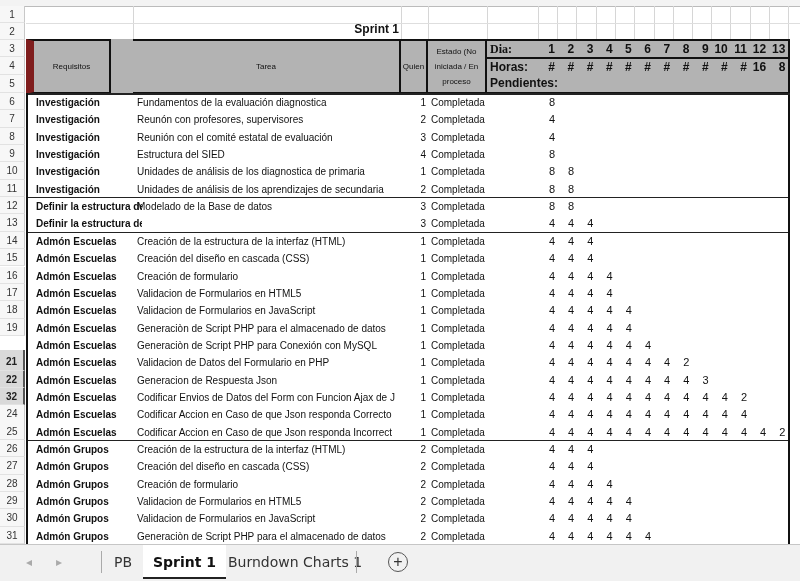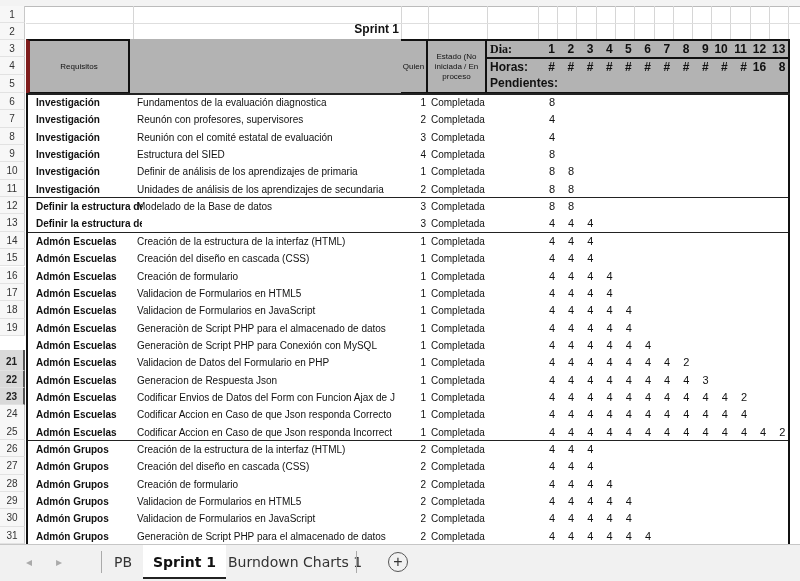--- a/index.html
+++ b/index.html
@@ -9,21 +9,21 @@
   
   .colhdr { position:absolute; left:0; top:0; width:800px; height:6px; background:#f3f3f3; border-bottom:1px solid #bbb; }
   .rowhdr { position:absolute; left:0; width:25px; border-right:1px solid #c8c8c8; background:#f7f7f7;
             font-size:10px; color:#333; text-align:center; box-sizing:border-box; border-bottom:1px solid #e2e2e2; }
   .rowhdr.sel { background:#d9d9d9; font-weight:bold; border-right:2px solid #555; color:#222; }
   .gridline-v { position:absolute; top:6px; width:1px; background:#d6d6d6; }
   .gridline-h { position:absolute; left:26px; height:1px; background:#dedede; }
   .title { position:absolute; top:22px; left:133px; width:268px; font-size:12px; font-weight:bold; text-align:right; padding-right:2px; box-sizing:border-box; }
   
   .hdr { position:absolute; background:#b3b3b3; box-sizing:border-box; font-weight:bold; }
-  .hcell { position:absolute; box-sizing:border-box; border-right:2px solid #111; display:flex; align-items:center; justify-content:center; text-align:center; font-size:8px; line-height:10px; color:#111; }
+  .hcell { position:absolute; box-sizing:border-box; border-right:2px solid #111; display:flex; align-items:center; justify-content:center; text-align:center; font-size:8px; line-height:15px; color:#111; }
   .daylabel { position:absolute; font-size:12px; font-weight:bold; color:#111; }
   .daynum { position:absolute; font-size:12px; font-weight:bold; text-align:right; width:17px; }
   .row { position:absolute; left:26px; width:764px; height:17px; font-size:10px; line-height:17px; }
   .c-req { position:absolute; left:10px; width:106px; white-space:nowrap; overflow:hidden;font-weight:bold; }
   .c-task { position:absolute; left:111px; width:264px; white-space:nowrap; overflow:hidden; }
   .c-who { position:absolute; left:376px; width:24px; text-align:right; }
   .c-state { position:absolute; left:405px; width:60px; white-space:nowrap; }
   .c-day { position:absolute; width:17px; text-align:right; font-size:11px; }
   .sep { position:absolute; left:26px; width:764px; height:1px; background:#222; }
   .rightborder { position:absolute; left:788px; top:92px; width:2px; height:453px; background:#111; }
@@ -56,21 +56,21 @@
       <div class="rowhdr" style="top: 214.45px; height: 17.35px; line-height: 17.35px;">13</div>
       <div class="rowhdr" style="top: 231.8px; height: 17.35px; line-height: 17.35px;">14</div>
       <div class="rowhdr" style="top: 249.15px; height: 17.35px; line-height: 17.35px;">15</div>
       <div class="rowhdr" style="top: 266.5px; height: 17.35px; line-height: 17.35px;">16</div>
       <div class="rowhdr" style="top: 283.85px; height: 17.35px; line-height: 17.35px;">17</div>
       <div class="rowhdr" style="top: 301.2px; height: 17.35px; line-height: 17.35px;">18</div>
       <div class="rowhdr" style="top: 318.55px; height: 17.35px; line-height: 17.35px;">19</div>
       <div class="rowhdr sel" style="top: 350px; height: 17.35px; line-height: 17.35px;">20</div>
       <div class="rowhdr sel" style="top: 353.25px; height: 17.35px; line-height: 17.35px;">21</div>
       <div class="rowhdr sel" style="top: 370.6px; height: 17.35px; line-height: 17.35px;">22</div>
-      <div class="rowhdr sel" style="top: 387.95px; height: 17.35px; line-height: 17.35px;">23</div>
+      <div class="rowhdr sel" style="top: 387.95px; height: 17.35px; line-height: 17.35px;">32</div>
       <div class="rowhdr" style="top: 405.3px; height: 34px; line-height: 17.35px;">24</div>
       <div class="rowhdr" style="top: 422.65px; height: 17.35px; line-height: 17.35px;">25</div>
       <div class="rowhdr" style="top: 440px; height: 17.35px; line-height: 17.35px;">26</div>
       <div class="rowhdr" style="top: 457.35px; height: 17.35px; line-height: 17.35px;">27</div>
       <div class="rowhdr" style="top: 474.7px; height: 17.35px; line-height: 17.35px;">28</div>
       <div class="rowhdr" style="top: 492.05px; height: 17.35px; line-height: 17.35px;">29</div>
       <div class="rowhdr" style="top: 509.4px; height: 17.35px; line-height: 17.35px;">30</div>
       <div class="rowhdr" style="top: 526.75px; height: 17.35px; line-height: 17.35px;">31</div>
     </div>
   <div id="gridlines">
@@ -91,22 +91,25 @@
       <div class="gridline-v" style="left: 730px; height: 33px;"></div>
       <div class="gridline-v" style="left: 750px; height: 33px;"></div>
       <div class="gridline-v" style="left: 769px; height: 33px;"></div>
       <div class="gridline-v" style="left: 788px; height: 33px;"></div>
       <div class="gridline-h" style="top: 23px; width: 774px;"></div>
     </div>
 
   <div class="title">Sprint 1</div>
 
   <div class="hdr" style="left:26px;top:39px;width:764px;height:55px;"></div>
-  <div class="hcell" style="left:26px;top:39px;width:104px;height:55px;border-left:4px solid #7f1d1d;border-top:2px solid #111;border-bottom:2px solid #111;">
+  <div class="hcell" style="left:26px;top:39px;width:85px;height:55px;border-left:8px solid #7f1d1d;border-top:2px solid #111;border-bottom:2px solid #111;">
       <span>Requisitos</span>
+    </div>
+  <div class="hcell" style="left:133px;top:39px;width:268px;height:55px;border-top:2px solid #111;border-bottom:2px solid #111;">
+      <span>Tarea</span>
     </div>
   <div class="hcell" style="left:401px;top:39px;width:27px;height:55px;border-top:2px solid #111;border-bottom:2px solid #111;overflow:hidden;white-space:nowrap;">
       <span>Quien</span>
     </div>
   <div class="hcell" style="left:428px;top:39px;width:59px;height:55px;border-top:2px solid #111;border-bottom:2px solid #111;overflow:hidden;padding:1px 2px;">
       <span>Estado (No iniciada / En proceso</span>
     </div>
   <div style="position:absolute;left:487px;top:39px;width:303px;height:55px;border:2px solid #111;border-left:none;box-sizing:border-box;"></div>
   <div style="position:absolute;left:487px;top:57px;width:301px;height:2px;background:#111;"></div>
   <div class="daylabel" style="left:490px;top:42px;font-family:Liberation Serif, serif;">Dia:</div>
@@ -167,21 +170,21 @@
       </div>
       <div class="row" style="top: 146.05px;">
         <div class="c-req">Investigación</div>
         <div class="c-task">Estructura del SIED</div>
         <div class="c-who">4</div>
         <div class="c-state">Completada</div>
         <div class="c-day" style="left: 512px;">8</div>
       </div>
       <div class="row" style="top: 163.4px;">
         <div class="c-req">Investigación</div>
-        <div class="c-task">Definir de análisis de los aprendizajes de primaria</div>
+        <div class="c-task">Unidades de análisis de los diagnostica de primaria</div>
         <div class="c-who">1</div>
         <div class="c-state">Completada</div>
         <div class="c-day" style="left: 512px;">8</div>
         <div class="c-day" style="left: 531.2px;">8</div>
       </div>
       <div class="row" style="top: 180.75px;">
         <div class="c-req">Investigación</div>
         <div class="c-task">Unidades de análisis de los aprendizajes de secundaria</div>
         <div class="c-who">2</div>
         <div class="c-state">Completada</div>

